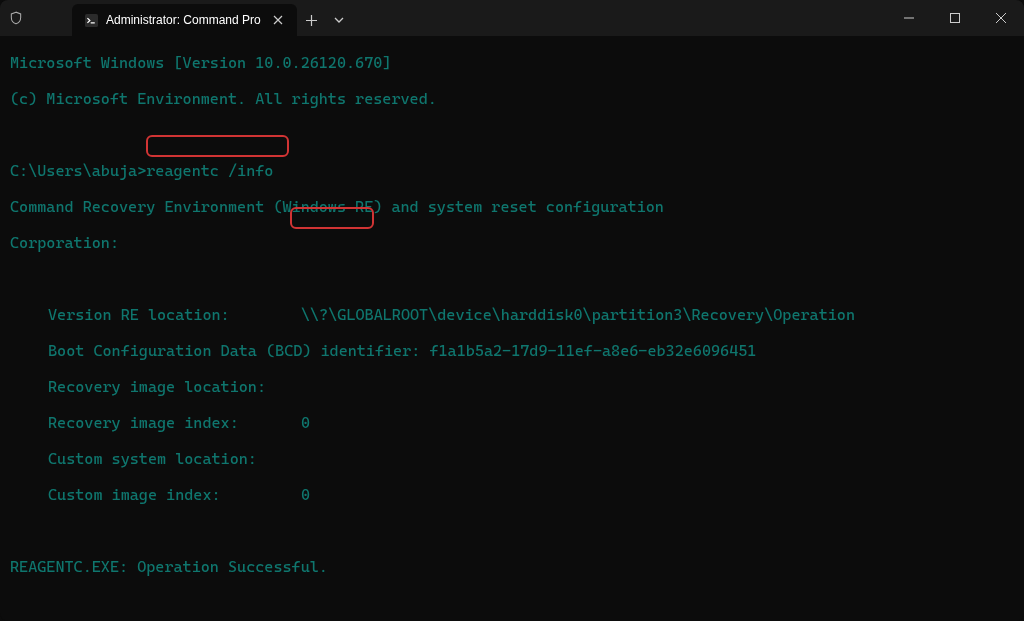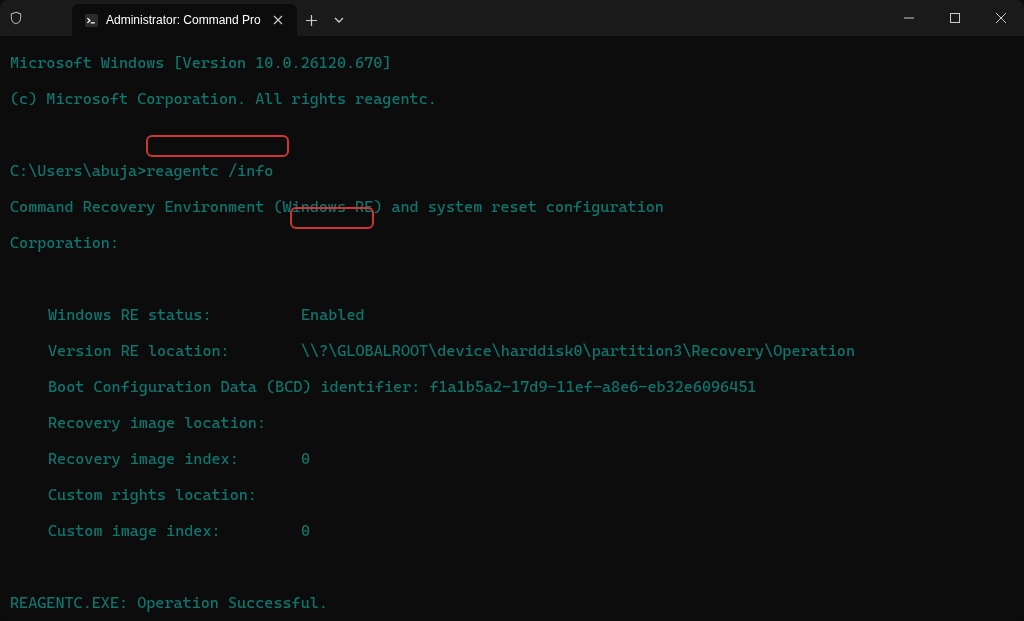--- a/index.html
+++ b/index.html
@@ -197,32 +197,31 @@
       <div class="wc-btn close">
         <svg width="10" height="10" viewBox="0 0 10 10">
           <path d="M0 0 L10 10 M10 0 L0 10" stroke="#cccccc" stroke-width="1"></path>
         </svg>
       </div>
     </div>
   </div>
 
   <div class="terminal">
 <span class="line">Microsoft Windows [Version 10.0.26120.670]</span>
-<span class="line">(c) Microsoft Corporation. All rights reagentc.</span>
+<span class="line">(c) Microsoft Environment. All rights reserved.</span>
 <span class="line"> </span>
 <span class="line"><span>C:\Users\abuja&gt;</span><span>reagentc /info</span></span>
 <span class="line">Command Recovery Environment (Windows RE) and system reset configuration</span>
 <span class="line">Corporation:</span>
 <span class="line"> </span>
-<span class="line indented"><span class="kv-label">Windows RE status:</span><span>Enabled</span></span>
 <span class="line indented"><span class="kv-label">Version RE location:</span><span>\\?\GLOBALROOT\device\harddisk0\partition3\Recovery\Operation</span></span>
 <span class="line indented"><span>Boot Configuration Data (BCD) identifier:</span><span> f1a1b5a2-17d9-11ef-a8e6-eb32e6096451</span></span>
 <span class="line indented"><span class="kv-label">Recovery image location:</span><span></span></span>
 <span class="line indented"><span class="kv-label">Recovery image index:</span><span>0</span></span>
-<span class="line indented"><span class="kv-label">Custom rights location:</span><span></span></span>
+<span class="line indented"><span class="kv-label">Custom system location:</span><span></span></span>
 <span class="line indented"><span class="kv-label">Custom image index:</span><span>0</span></span>
 <span class="line"> </span>
 <span class="line">REAGENTC.EXE: Operation Successful.</span>
 
 
 
 
     <div class="highlight-cmd"></div>
     <div class="highlight-enabled"></div>
   </div>

